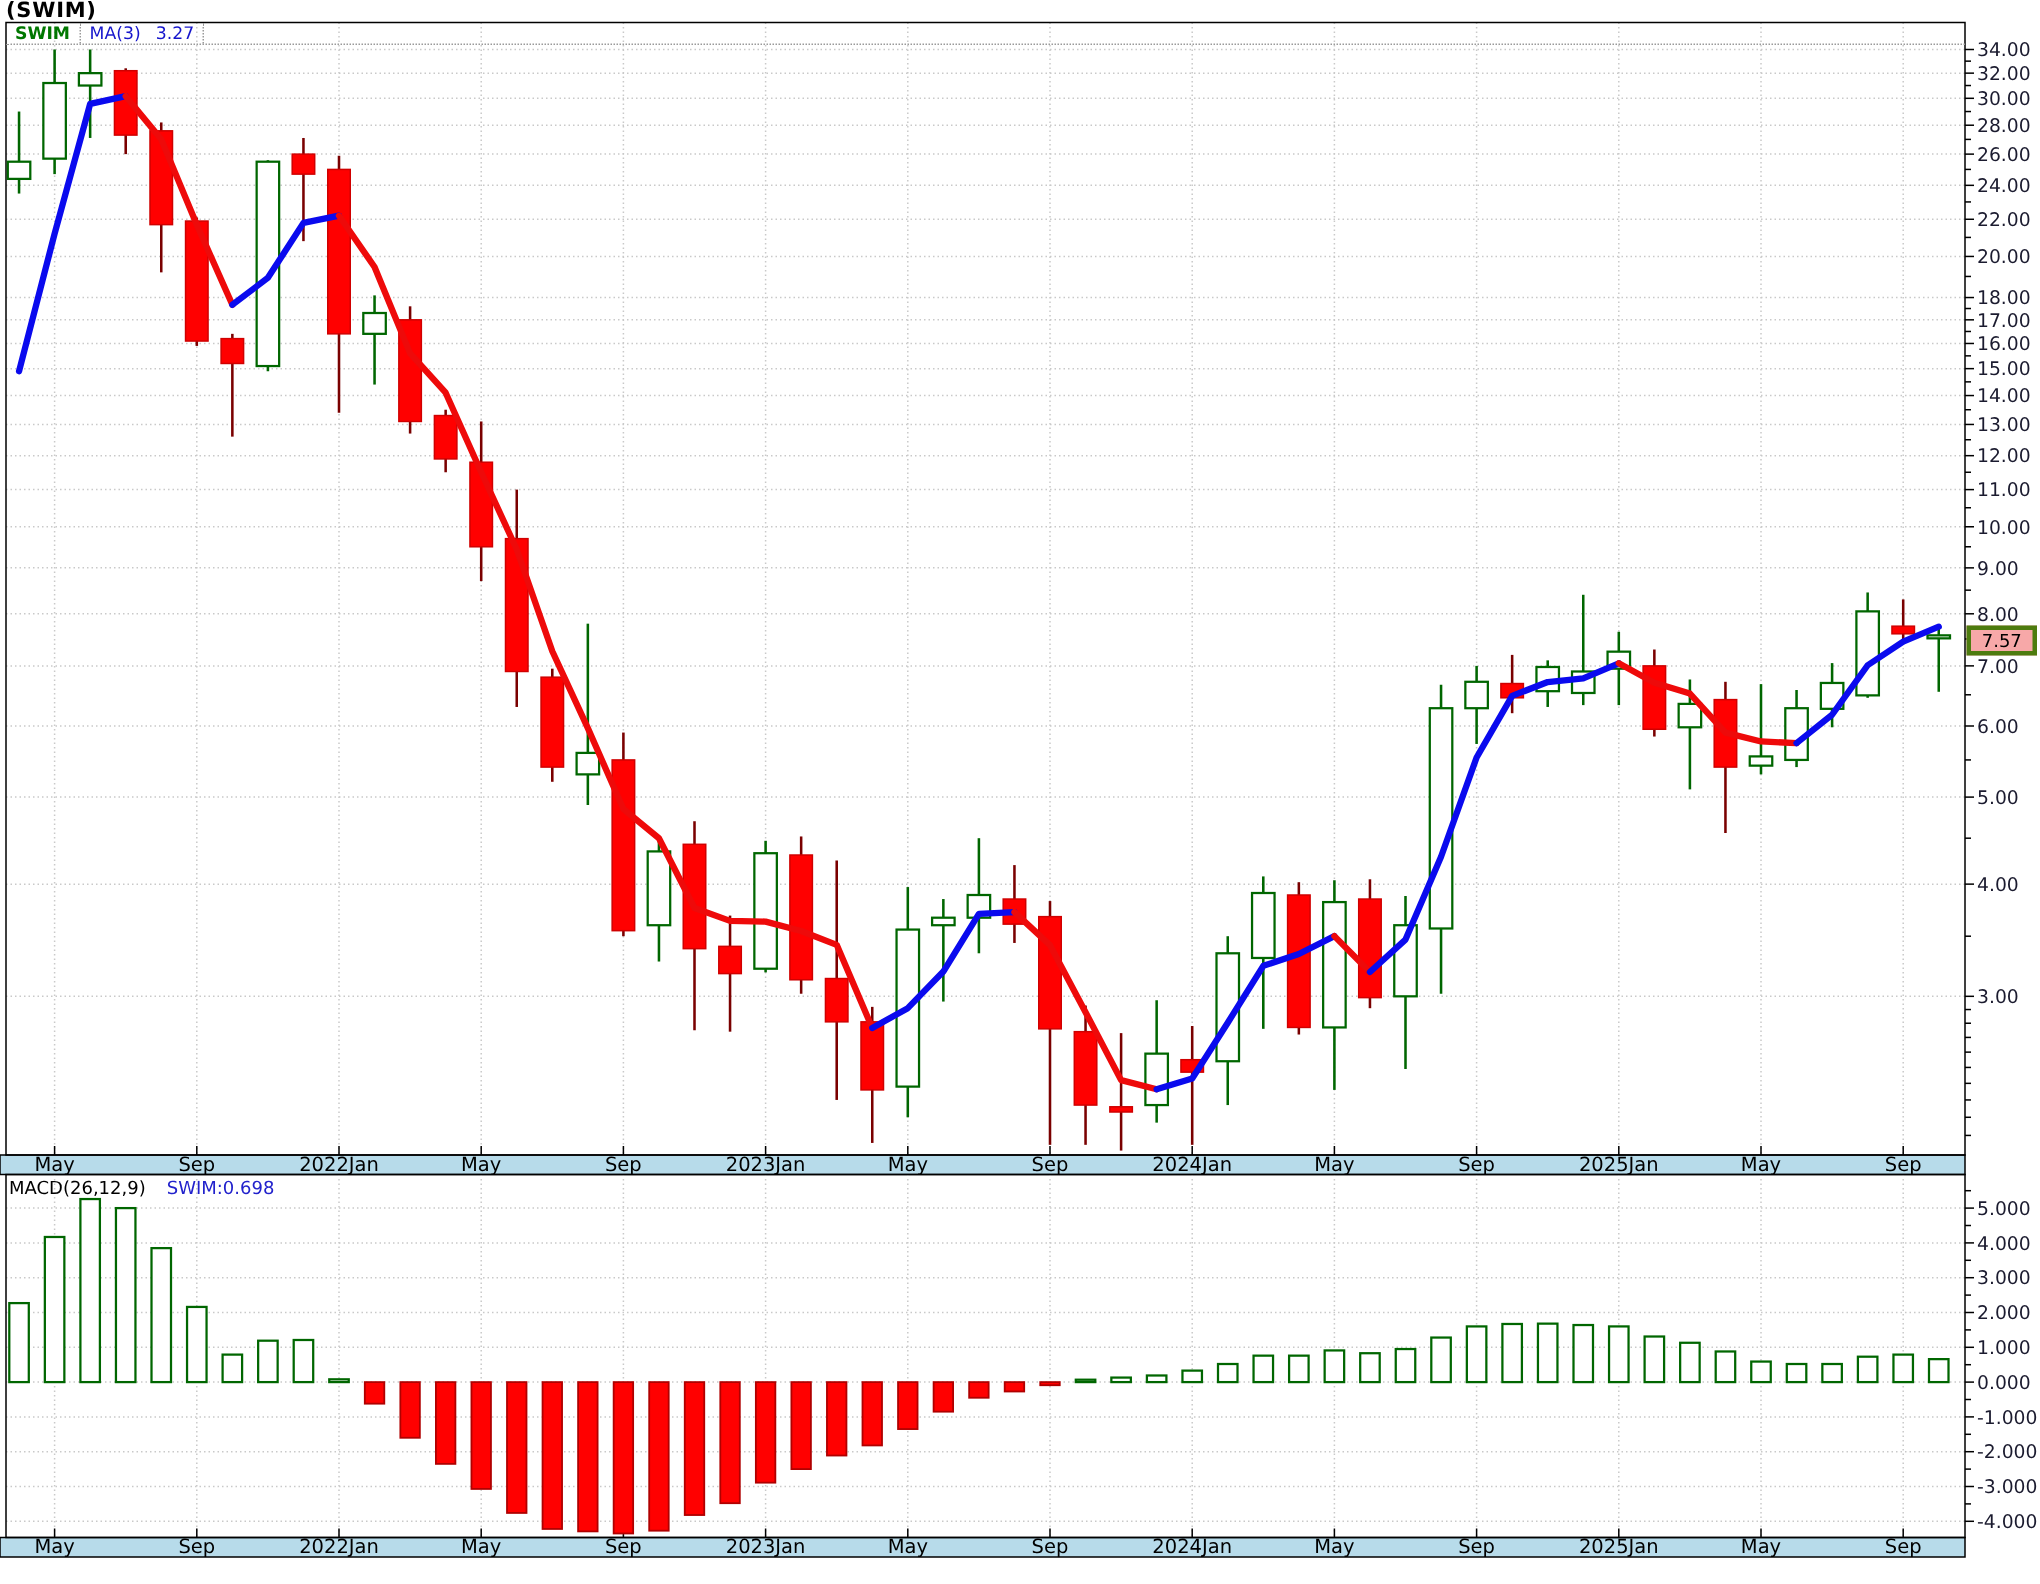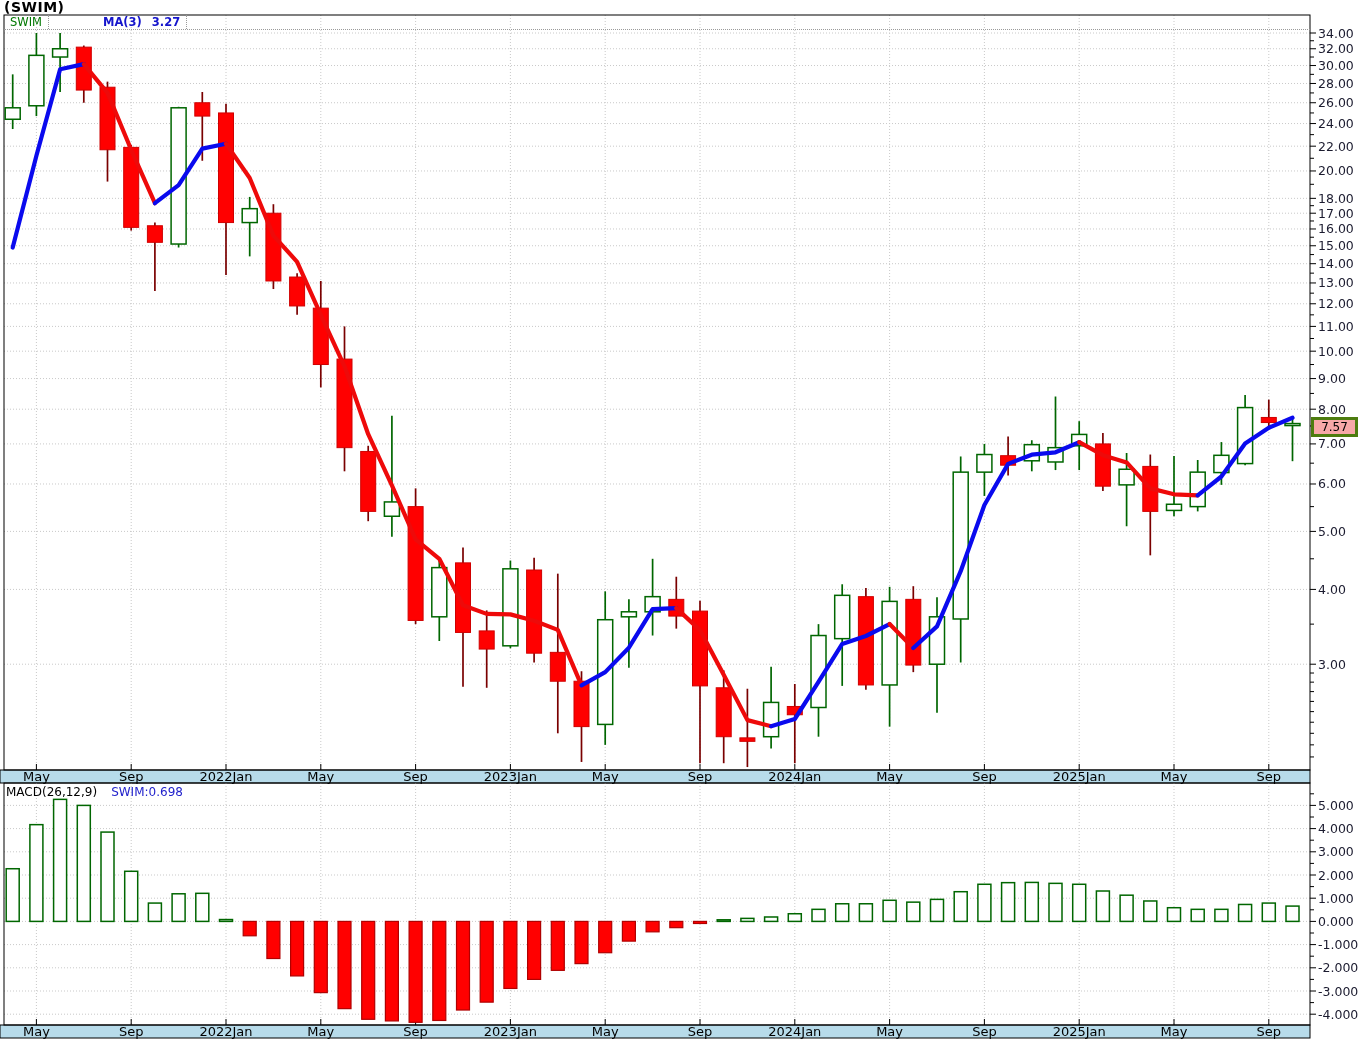--- a/index.html
+++ b/index.html
@@ -4,22 +4,22 @@
 <style>
   html,body{margin:0;padding:0;background:#fff;}
   body{width:1360px;height:1056px;position:relative;overflow:hidden;
        font-family:"DejaVu Sans","Liberation Sans",sans-serif;}
   #chart-svg{position:absolute;left:0;top:0;}
   .overlay{position:absolute;white-space:nowrap;}
   #page-title{left:4px;top:-1px;font-size:14px;font-weight:bold;color:#000;letter-spacing:.5px;}
   #legend-row{left:4px;top:15px;width:1306px;height:14px;display:flex;align-items:center;
               border-bottom:1px dotted #9a9a9a;font-size:11.5px;}
   .legend-cell{height:14px;display:flex;align-items:center;border-right:1px dotted #9a9a9a;padding:0 6px;}
-  #legend-symbol{color:#007700;font-weight:normal;}
-  .legend-ma{color:#1515cc;font-weight:bold;margin-left:48px;}
+  #legend-symbol{color:#007700;font-weight:bold;}
+  .legend-ma{color:#1515cc;font-weight:normal;}
   #legend-ma-value{margin-left:10px;}
   #macd-legend{left:6px;top:785px;font-size:12px;color:#000;}
   #macd-legend .val{color:#2222cc;margin-left:14px;}
   #price-tag{left:1311px;top:424px;width:41px;height:14px;background:#f7a8a8;border:3px solid #4d7c0f;
              font-size:12px;color:#000;display:flex;align-items:center;justify-content:center;}
   #copyright{right:3px;top:1039px;font-size:12px;color:#000;margin-top:43px;}
 </style>
 </head>
 <body>
 

